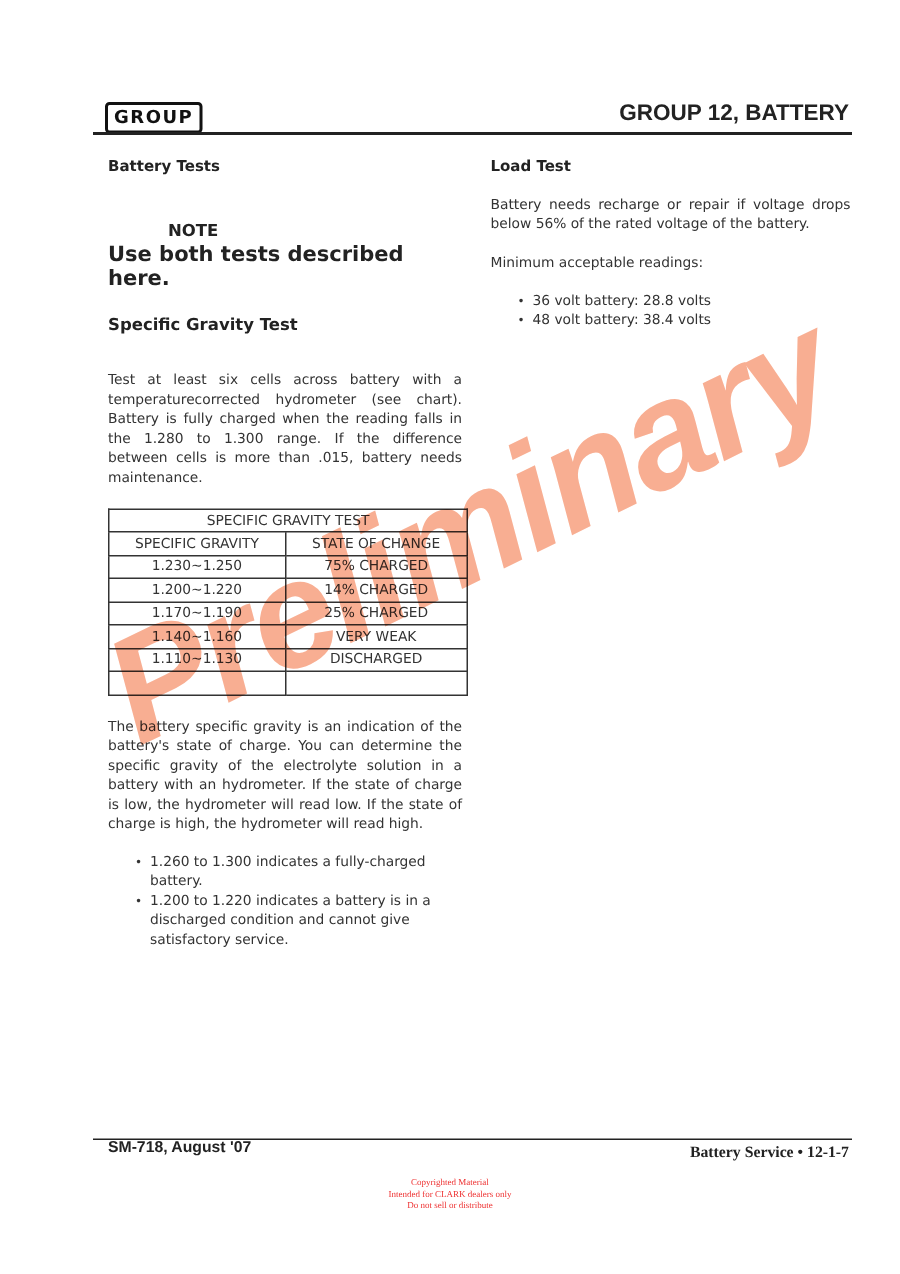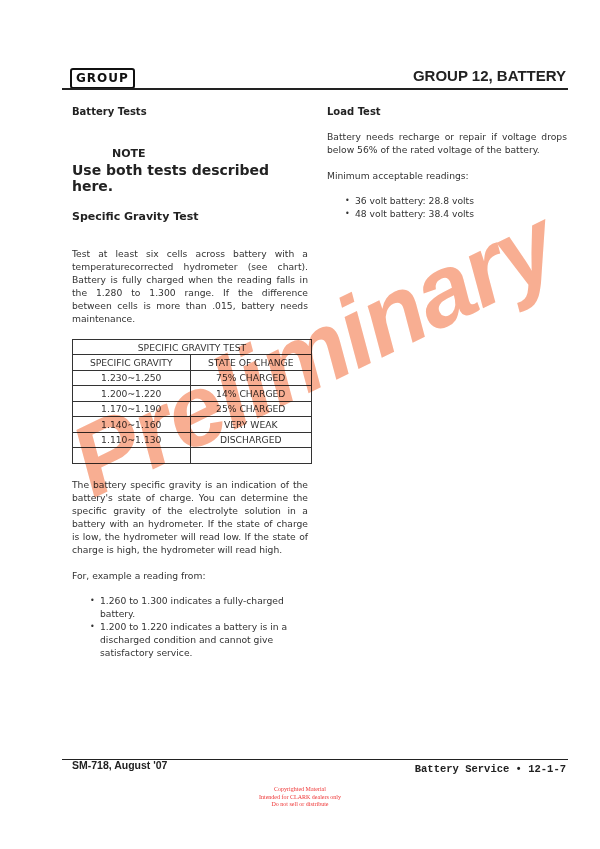--- a/index.html
+++ b/index.html
@@ -33,21 +33,21 @@
     ul.bullets { list-style: none; margin: 12px 0 0 0; padding: 0 0 0 18px; font-size: 9.2px; line-height: 13px; color: #333; }
     ul.bullets li { position: relative; padding-left: 10px; }
     ul.bullets li::before { content: "•"; position: absolute; left: 0; top: 0; font-size: 8px; }
 
     .r-p1 { margin-top: 24px !important; }
     .r-p2 { margin-top: 13px !important; }
     .r-p3 { margin-top: 13px !important; }
 
     .ftr-rule { position: absolute; left: 62px; right: 32px; top: 759px; height: 1px; background: #222; }
     .ftr-left { position: absolute; left: 72px; top: 759px; font-family: "Liberation Sans", sans-serif; font-weight: bold; font-size: 10.5px; }
-    .ftr-right { position: absolute; right: 34px; top: 763px; font-family: Liberation Mono, monospace; font-weight: bold; font-size: 10.5px; }
+    .ftr-right { position: absolute; right: 34px; top: 763px; font-family: Liberation Serif, serif; font-weight: bold; font-size: 10.5px; }
     .copyright { position: absolute; left: 200px; width: 200px; top: 786px; text-align: center;
                  font-family: "Liberation Serif", serif; font-size: 6px; line-height: 7.5px; color: #e33; }
 
     .watermark { position: absolute; left: 78px; top: 410px; font-family: "Liberation Sans", sans-serif;
                  font-weight: bold; font-style: italic; font-size: 100px; color: #f7a07f; opacity: 0.85;
                  transform: rotate(-26deg); transform-origin: left center; letter-spacing: -2px;
                  white-space: nowrap; pointer-events: none; mix-blend-mode: multiply; }
   </style>
 </head>
 <body>
@@ -93,21 +93,20 @@
           <td>DISCHARGED</td>
         </tr>
     <tr>
           <td></td>
           <td></td>
         </tr>
   </tbody>
     </table>
 
   <p class="body p2">The battery specific gravity is an indication of the battery's state of charge. You can determine the specific gravity of the electrolyte solution in a battery with an hydrometer. If the state of charge is low, the hydrometer will read low. If the state of charge is high, the hydrometer will read high.</p>
-  <p class="body p3">For, example a reading from:</p>
   <ul class="bullets">
     <li>1.260 to 1.300 indicates a fully-charged battery.</li>
     <li>1.200 to 1.220 indicates a battery is in a discharged condition and cannot give satisfactory service.</li>
   </ul>
 </div>
 
 <div class="col-right">
   <div class="h-section">Load Test</div>
   <p class="body r-p2">Battery needs recharge or repair if voltage drops below 56% of the rated voltage of the battery.</p>
   <p class="body r-p3">Minimum acceptable readings:</p>

